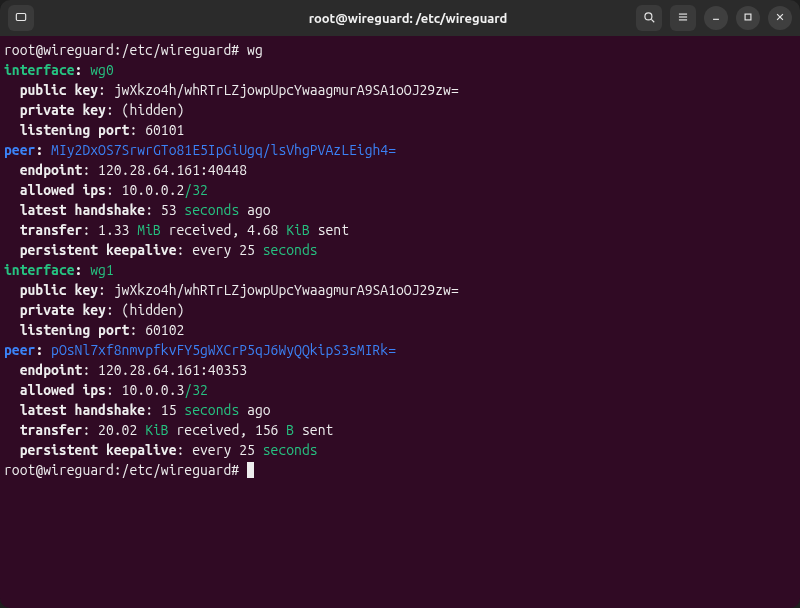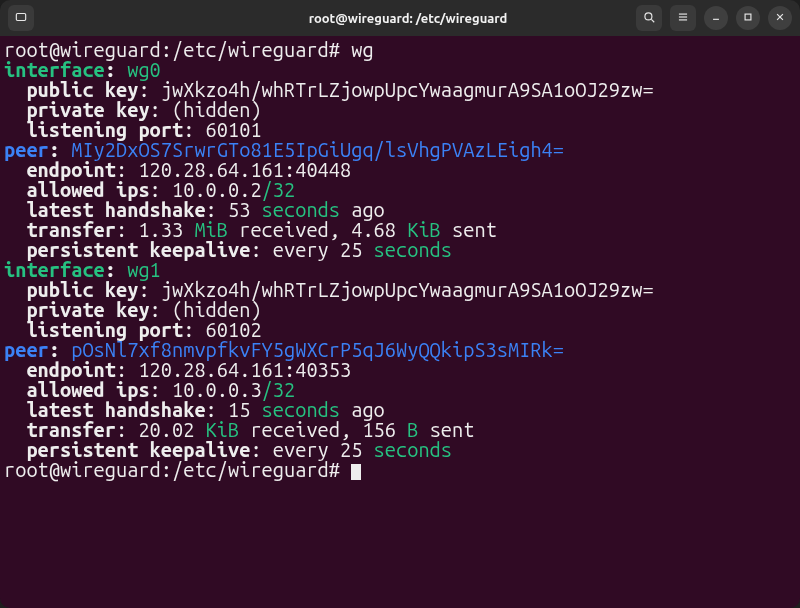--- a/index.html
+++ b/index.html
@@ -45,21 +45,21 @@
     background: #3f3f3f;
   }
   .tb-btn svg { width: 14px; height: 14px; stroke: #e6e6e6; stroke-width: 2; fill: none; }
 
   
   .term {
     flex: 1;
     background: #300a24; 
     color: #eeeeee;
     padding: 4px 4px 0 4px;
-    font-size: 20px;
+    font-size: 14px;
     line-height: 20px;
     white-space: pre;
     overflow: hidden;
   }
   .term .line { white-space: pre; }
 
   
   .ind { display: inline-block; width: 2ch; }
 
   

